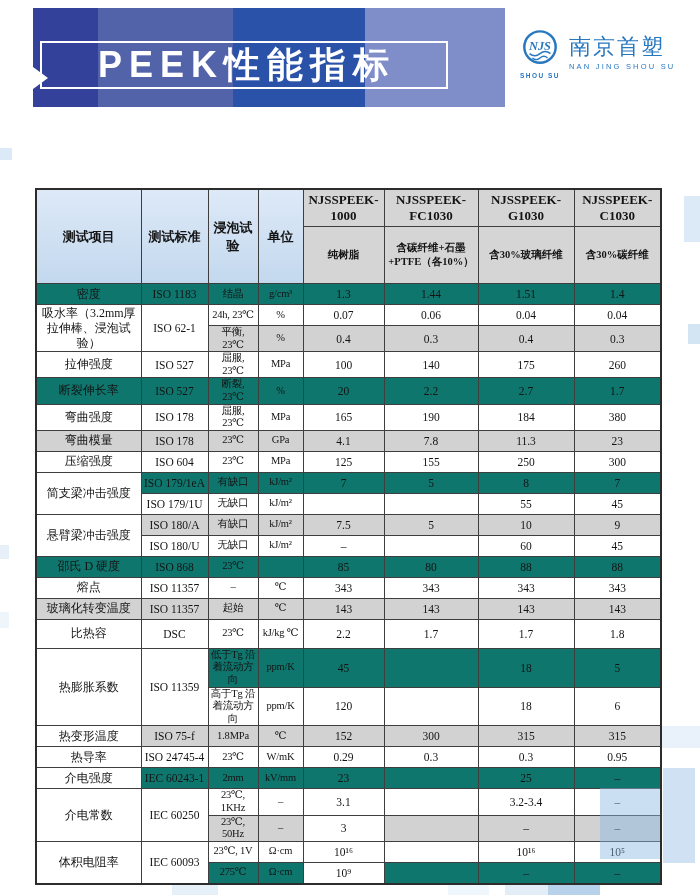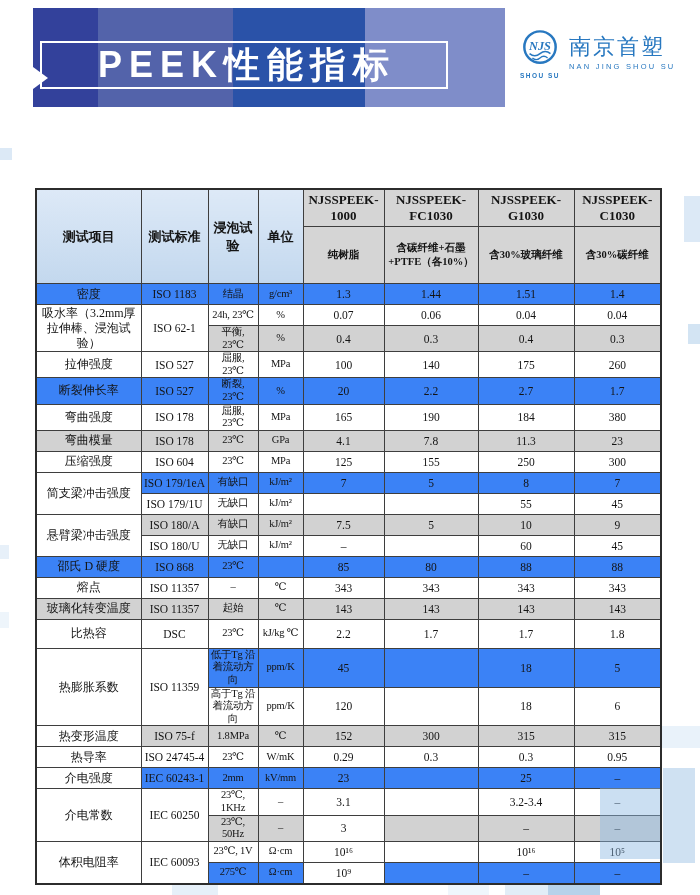--- a/index.html
+++ b/index.html
@@ -41,21 +41,21 @@
         padding:0 2px;overflow:hidden;}
   td{height:20px;font-size:11.5px;}
   .hr1 th{height:36px;}
   .hr2 th{height:56px;}
   .t1 td{height:28px;text-align:center;}
   .t2 td{height:34px;text-align:center;}
   th.hb{background:linear-gradient(180deg,#dde9f7,#c3d8ee);font-size:13px;font-weight:bold;}
   th.hg{background:#d5d5d5;font-weight:bold;}
   th.model{font-size:13px;}
   th.desc{font-size:10.5px;line-height:1.3;}
-  td.b{background:#3b82f6;}
+  td.b{background:#0f766e;}
   td.g{background:#d2d2d2;}
   td.item{font-size:12px;line-height:1.25;}
   td.cond,td.unit{font-size:10.5px;line-height:1.2;letter-spacing:-0.2px;}
 </style>
 </head>
 <body>
 
 <div class="page">
 
   <div class="decor" style="left:0;top:148px;width:12px;height:12px;background:#dce9f6;"></div>

